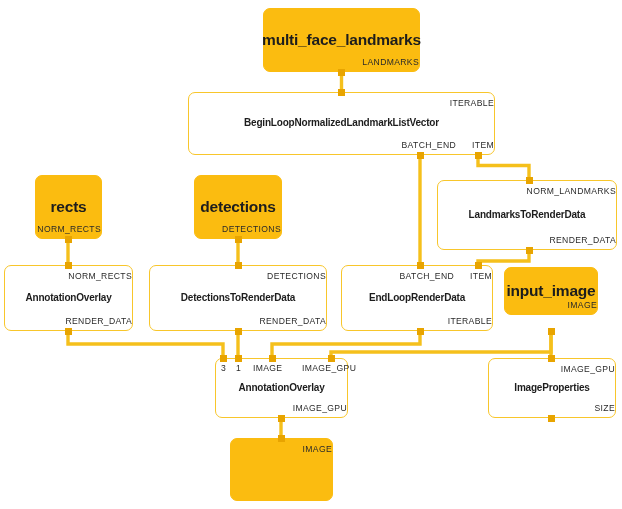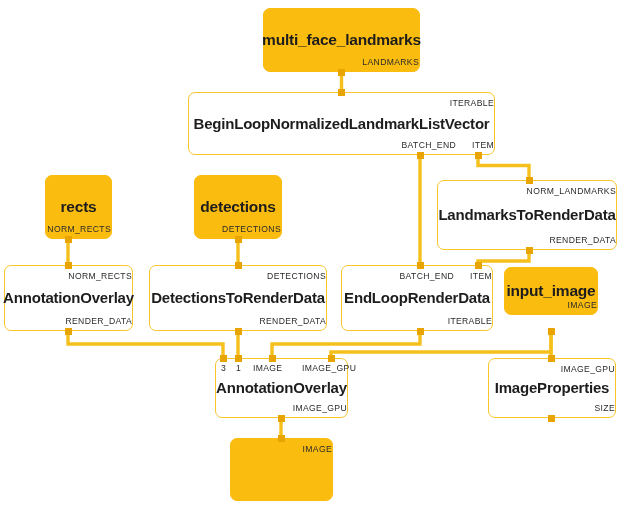--- a/index.html
+++ b/index.html
@@ -48,21 +48,21 @@
   .node-title {
     font-size: 15.5px;
     font-weight: bold;
     color: #1d1d1d;
     letter-spacing: -0.2px;
     line-height: 1.05;
     text-align: left;
     white-space: nowrap;
   }
   .node.calc .node-title {
-    font-size: 15px;
+    font-size: 10px;
   }
   .port-row {
     position: absolute;
     left: 0;
     width: 100%;
     display: flex;
     justify-content: flex-end;
     pointer-events: none;
   }
   .port-row.in  { top: 5px; }
@@ -134,21 +134,21 @@
     </div>
     <div class="port-row out" style="justify-content:flex-end; padding-right:8px; gap:16px;">
       <span class="port-label">BATCH_END</span>
       <span class="port-label">ITEM</span>
     </div>
   </div>
   <div class="port-dot" style="left:338px; top:89px;"></div>
   <div class="port-dot" style="left:417px; top:152px;"></div>
   <div class="port-dot" style="left:475px; top:152px;"></div>
 
-  <div class="node side" style="left:35px; top:175px; width:67px; height:64px;margin-left:10px;">
+  <div class="node side" style="left:35px; top:175px; width:67px; height:64px;">
     <div class="node-title">rects</div>
     <div class="port-row out">
       <span class="port-label">NORM_RECTS</span>
     </div>
   </div>
   <div class="port-dot" style="left:65px; top:236px;"></div>
 
   <div class="node side" style="left:194px; top:175px; width:88px; height:64px;">
     <div class="node-title">detections</div>
     <div class="port-row out">

